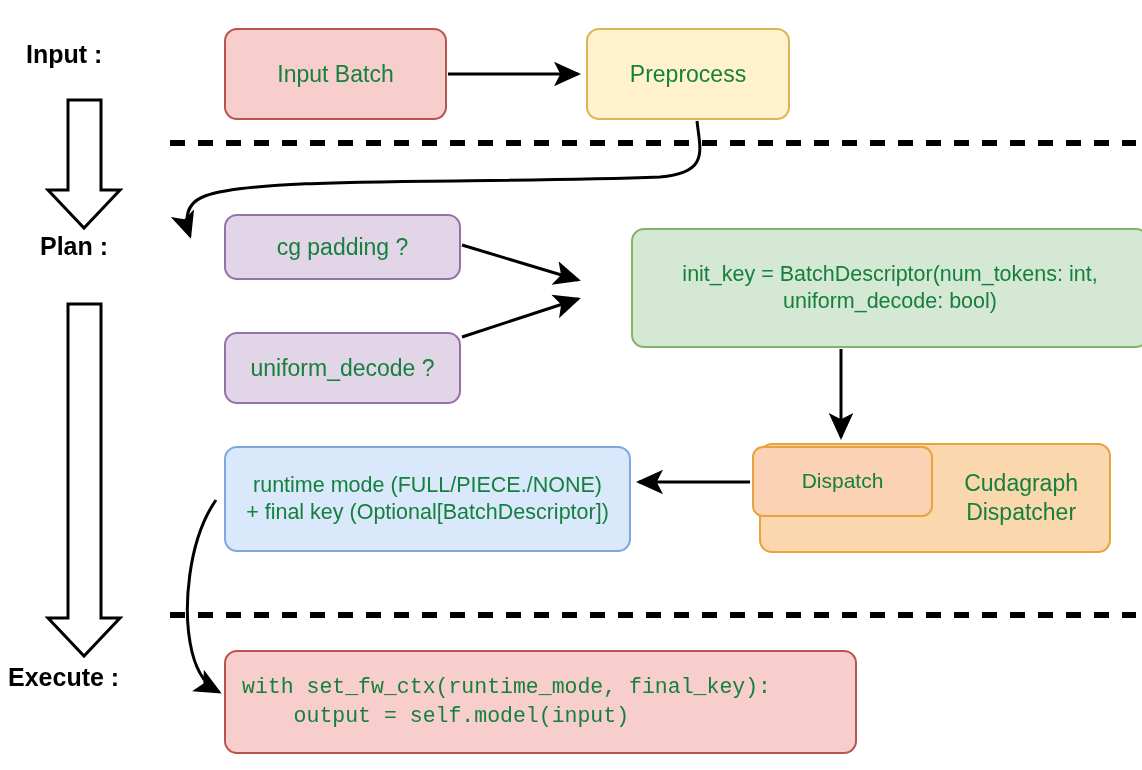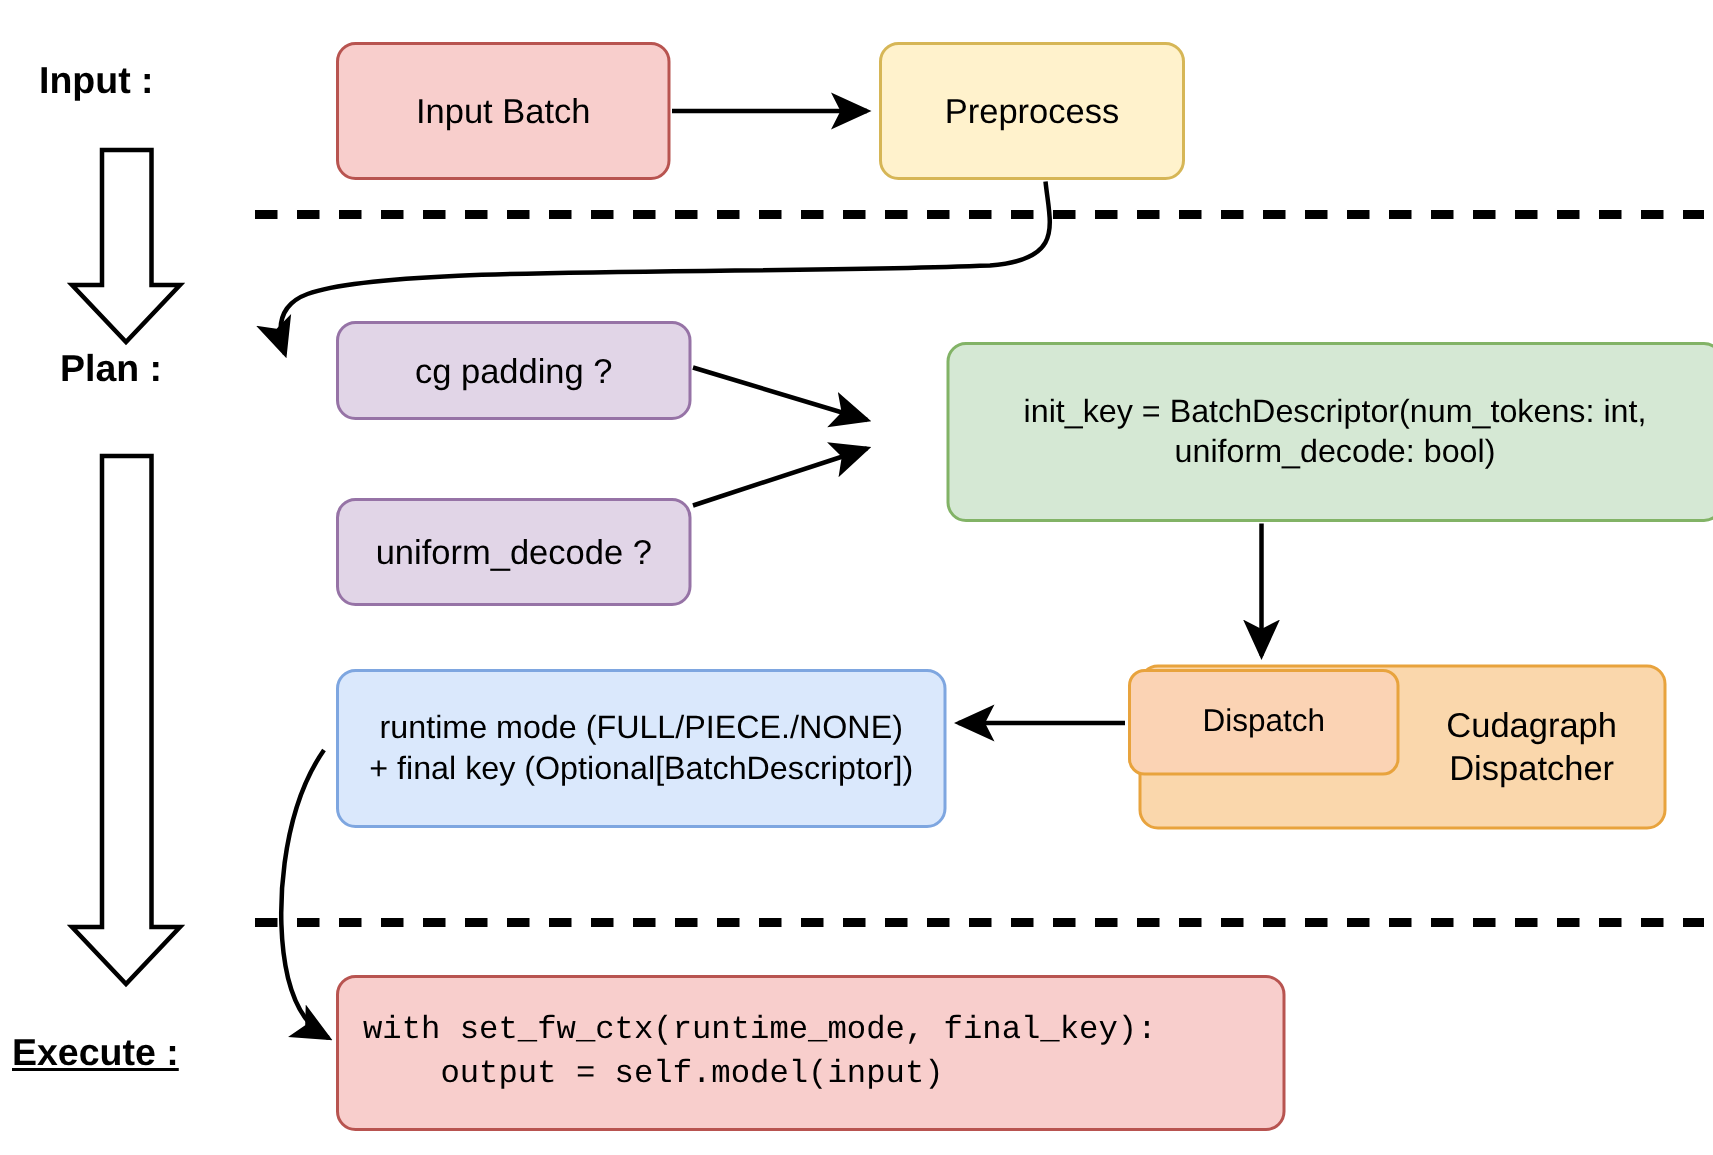--- a/index.html
+++ b/index.html
@@ -30,21 +30,21 @@
     position: absolute;
     box-sizing: border-box;
     display: flex;
     align-items: center;
     justify-content: center;
     text-align: center;
     border-radius: 13px;
     border-width: 2px;
     border-style: solid;
     font-family: "Liberation Sans", sans-serif;
-    color: #000000;
+    color: #15803d;
     line-height: 1.24;
   }
   .stage-label {
     position: absolute;
     font-family: "Liberation Sans", sans-serif;
     font-weight: bold;
     font-size: 25px;
     color: #000000;
     white-space: nowrap;
   }
@@ -63,21 +63,21 @@
   .n-cg-padding   { left:224px;  top:214px; width:237px; height:66px;  font-size:23px; background:#e1d5e7; border-color:#9673a6; }
   .n-uniform-dec  { left:224px;  top:296px; width:237px; height:72px;  font-size:23px; background:#e1d5e7; border-color:#9673a6;margin-top:36px; }
   .n-init-key     { left:586px;  top:228px; width:518px; height:120px; font-size:21.5px; background:#d5e8d4; border-color:#82b366;margin-left:45px; }
   .n-dispatcher   { left:748px;  top:443px; width:352px; height:110px; font-size:23px; background:#fad7ac; border-color:#e8a33d;
                     justify-content:flex-end; padding-right:31px;margin-left:11px; }
   .n-dispatch     { left:752px;  top:446px; width:181px; height:71px;  font-size:21px; background:#fbd3b4; border-color:#e8a33d; border-radius:11px; }
   .n-runtime-mode { left:224px;  top:446px; width:407px; height:106px; font-size:21.5px; background:#dae8fc; border-color:#7ea6e0; }
   .n-exec-code    { left:224px;  top:650px; width:633px; height:104px; background:#f8cecc; border-color:#b85450; }
   .lbl-input   { left:26px; top:40px; }
   .lbl-plan    { left:40px; top:232px; }
-  .lbl-execute { left:8px;  top:688px;text-decoration:underline; }
+  .lbl-execute { left:8px;  top:663px; }
 </style>
 </head>
 <body>
 
 <div id="diagram-root">
 
   <svg id="edge-layer" viewBox="0 0 1142 770">
     <defs>
       <marker id="arrowhead" markerWidth="9" markerHeight="9" refX="8" refY="4.5" orient="auto" markerUnits="strokeWidth">
         <path d="M 0 0.4 L 9 4.5 L 0 8.6 L 2.1 4.5 Z" fill="#000000"></path>

